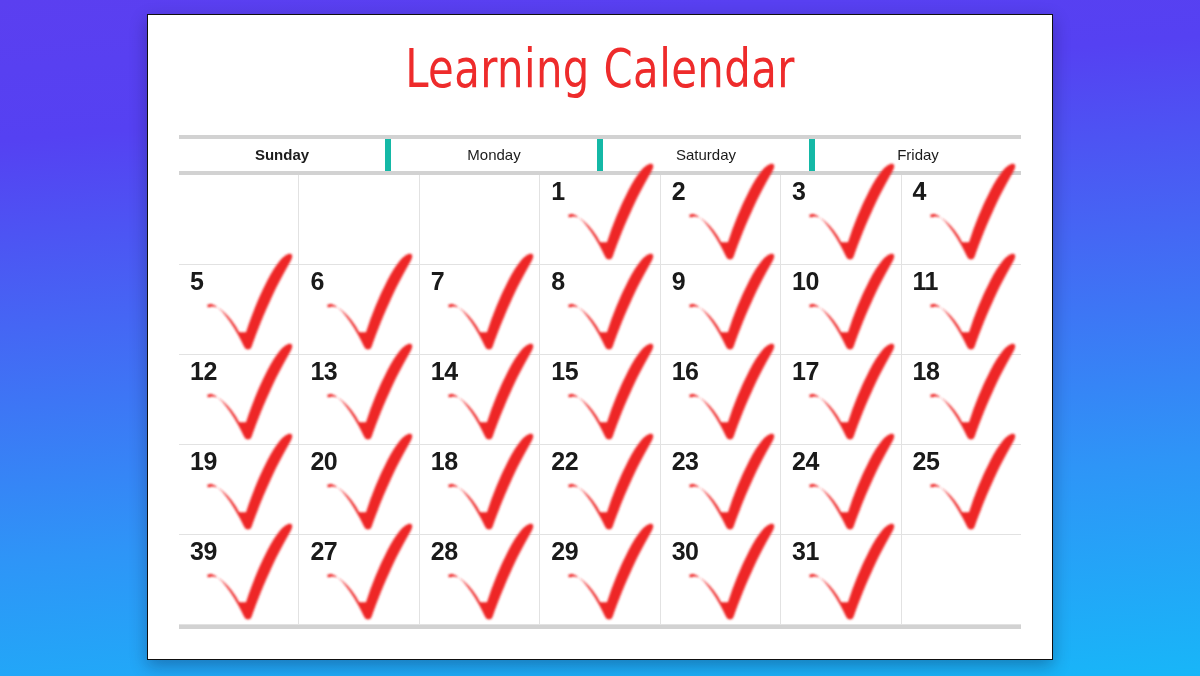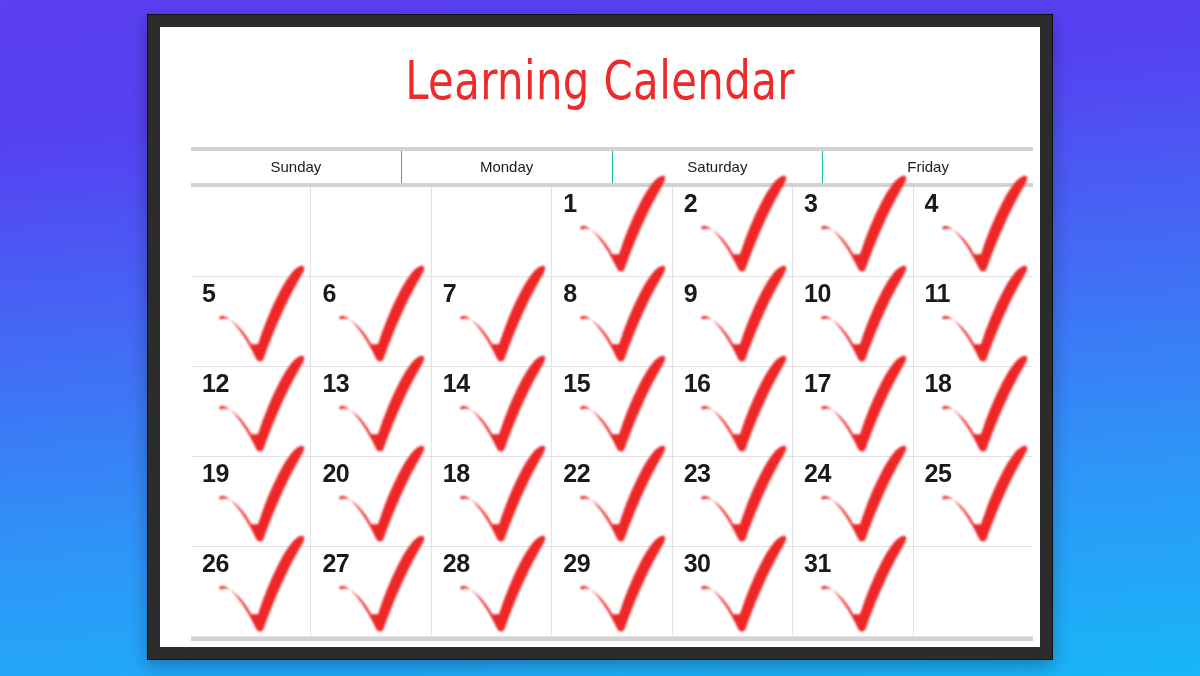--- a/index.html
+++ b/index.html
@@ -19,21 +19,20 @@
   #frame {
     position: absolute;
     left: 147px;
     top: 14px;
     width: 906px;
     height: 646px;
     box-sizing: border-box;
     background: #2c2c2c;
     border: 1px solid #0f0f0f;
     box-shadow: 0 6px 16px rgba(10, 10, 40, 0.30);
-    padding: 12px;
   }
   #paper {
     position: relative;
     width: 100%;
     height: 100%;
     background: #ffffff;
     box-sizing: border-box;
     overflow: hidden;
   }
 
@@ -66,25 +65,25 @@
     border-top: 4px solid #d2d2d2;
     border-bottom: 4px solid #d2d2d2;
   }
   .dayname {
     flex: 1 1 0;
     height: 32px;
     line-height: 32px;
     text-align: center;
     font-size: 15px;
     color: #1b1b1b;
-    border-left: 1px solid #14b8a6;
+    border-left: 6px solid #14b8a6;
     box-sizing: border-box;
     white-space: nowrap;
   }
-  .dayname:first-child { border-left: none; }
+  .dayname:first-child { border-left: none; font-weight: bold; }
 
   .week {
     display: flex;
     border-bottom: 1px solid #e2e2e2;
   }
   #weeks { border-bottom: 4px solid #d2d2d2; }
   .cell {
     position: relative;
     flex: 1 1 0;
     height: 89px;
@@ -510,21 +509,21 @@
                   </defs>
                   <g filter="url(#softink)" fill="#ee2628">
                     <path d="M3.5,56.5 C7.5,54.8 11.6,55.6 15.4,58.2 C21.3,62.3 26.3,68.3 30.6,74.9 C31.9,77.0 33.1,79.1 34.2,81.3 L41.0,81.3 C46.6,63.9 53.8,45.8 62.3,29.6 C66.2,22.2 70.4,15.3 75.0,9.6 C77.6,6.4 80.4,3.9 83.4,3.0 C85.7,2.3 87.5,3.3 87.2,5.6 C86.9,8.0 85.3,10.9 83.3,14.3 C78.2,23.1 72.6,33.6 67.3,45.0 C59.1,62.6 51.8,81.0 46.8,95.2 C46.1,97.3 44.7,98.5 43.0,98.5 C41.3,98.5 39.9,97.4 39.0,95.5 C35.4,87.9 30.5,79.0 25.2,71.1 C20.4,63.9 15.2,57.8 10.1,54.5 C7.6,52.9 5.1,52.5 3.1,53.5 C2.0,54.1 1.9,55.6 3.5,56.5 Z"></path>
                   </g>
                 </svg>
               </span>
             </div>
           </div>
           <div class="week">
             <div class="cell">
-              <span class="datenum">26</span>
+              <span class="datenum">39</span>
               <span class="check">
                 <svg width="92" height="100" viewBox="0 0 92 100">
                   <defs>
                     <filter id="softink" x="-30%" y="-30%" width="180%" height="180%">
                       <feGaussianBlur stdDeviation="0.9"></feGaussianBlur>
                     </filter>
                   </defs>
                   <g filter="url(#softink)" fill="#ee2628">
                     <path d="M3.5,56.5 C7.5,54.8 11.6,55.6 15.4,58.2 C21.3,62.3 26.3,68.3 30.6,74.9 C31.9,77.0 33.1,79.1 34.2,81.3 L41.0,81.3 C46.6,63.9 53.8,45.8 62.3,29.6 C66.2,22.2 70.4,15.3 75.0,9.6 C77.6,6.4 80.4,3.9 83.4,3.0 C85.7,2.3 87.5,3.3 87.2,5.6 C86.9,8.0 85.3,10.9 83.3,14.3 C78.2,23.1 72.6,33.6 67.3,45.0 C59.1,62.6 51.8,81.0 46.8,95.2 C46.1,97.3 44.7,98.5 43.0,98.5 C41.3,98.5 39.9,97.4 39.0,95.5 C35.4,87.9 30.5,79.0 25.2,71.1 C20.4,63.9 15.2,57.8 10.1,54.5 C7.6,52.9 5.1,52.5 3.1,53.5 C2.0,54.1 1.9,55.6 3.5,56.5 Z"></path>
                   </g>

